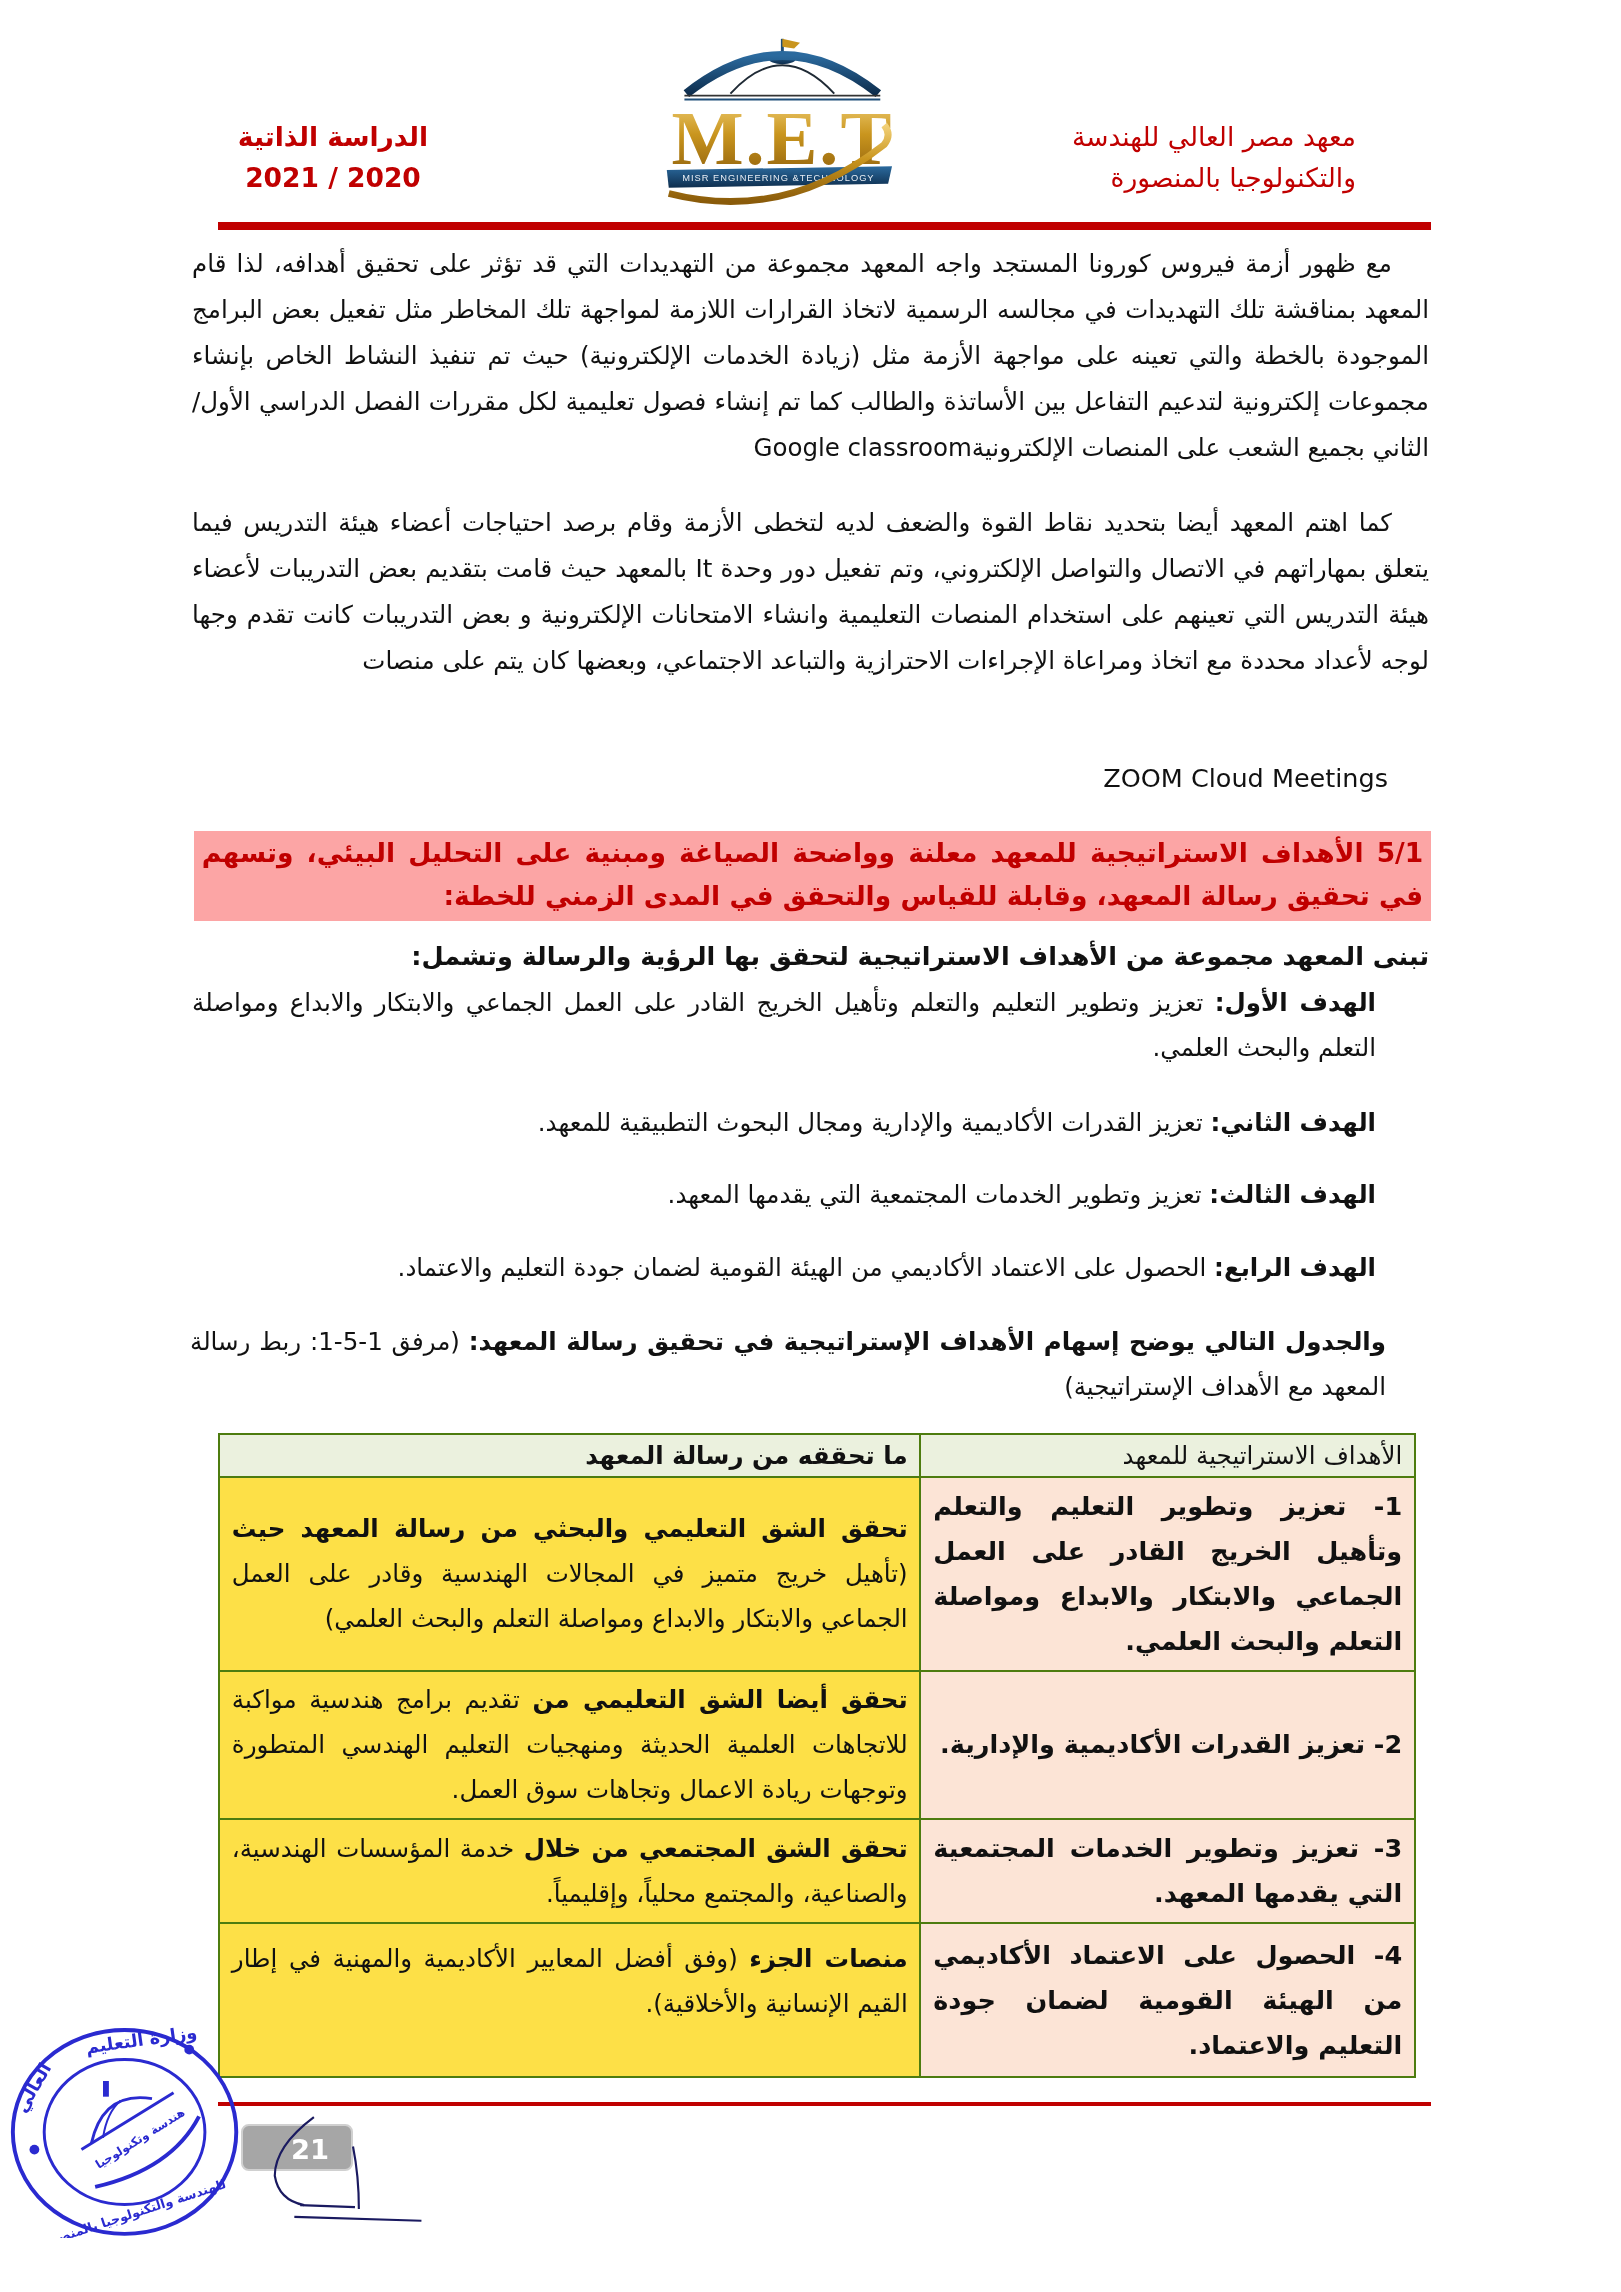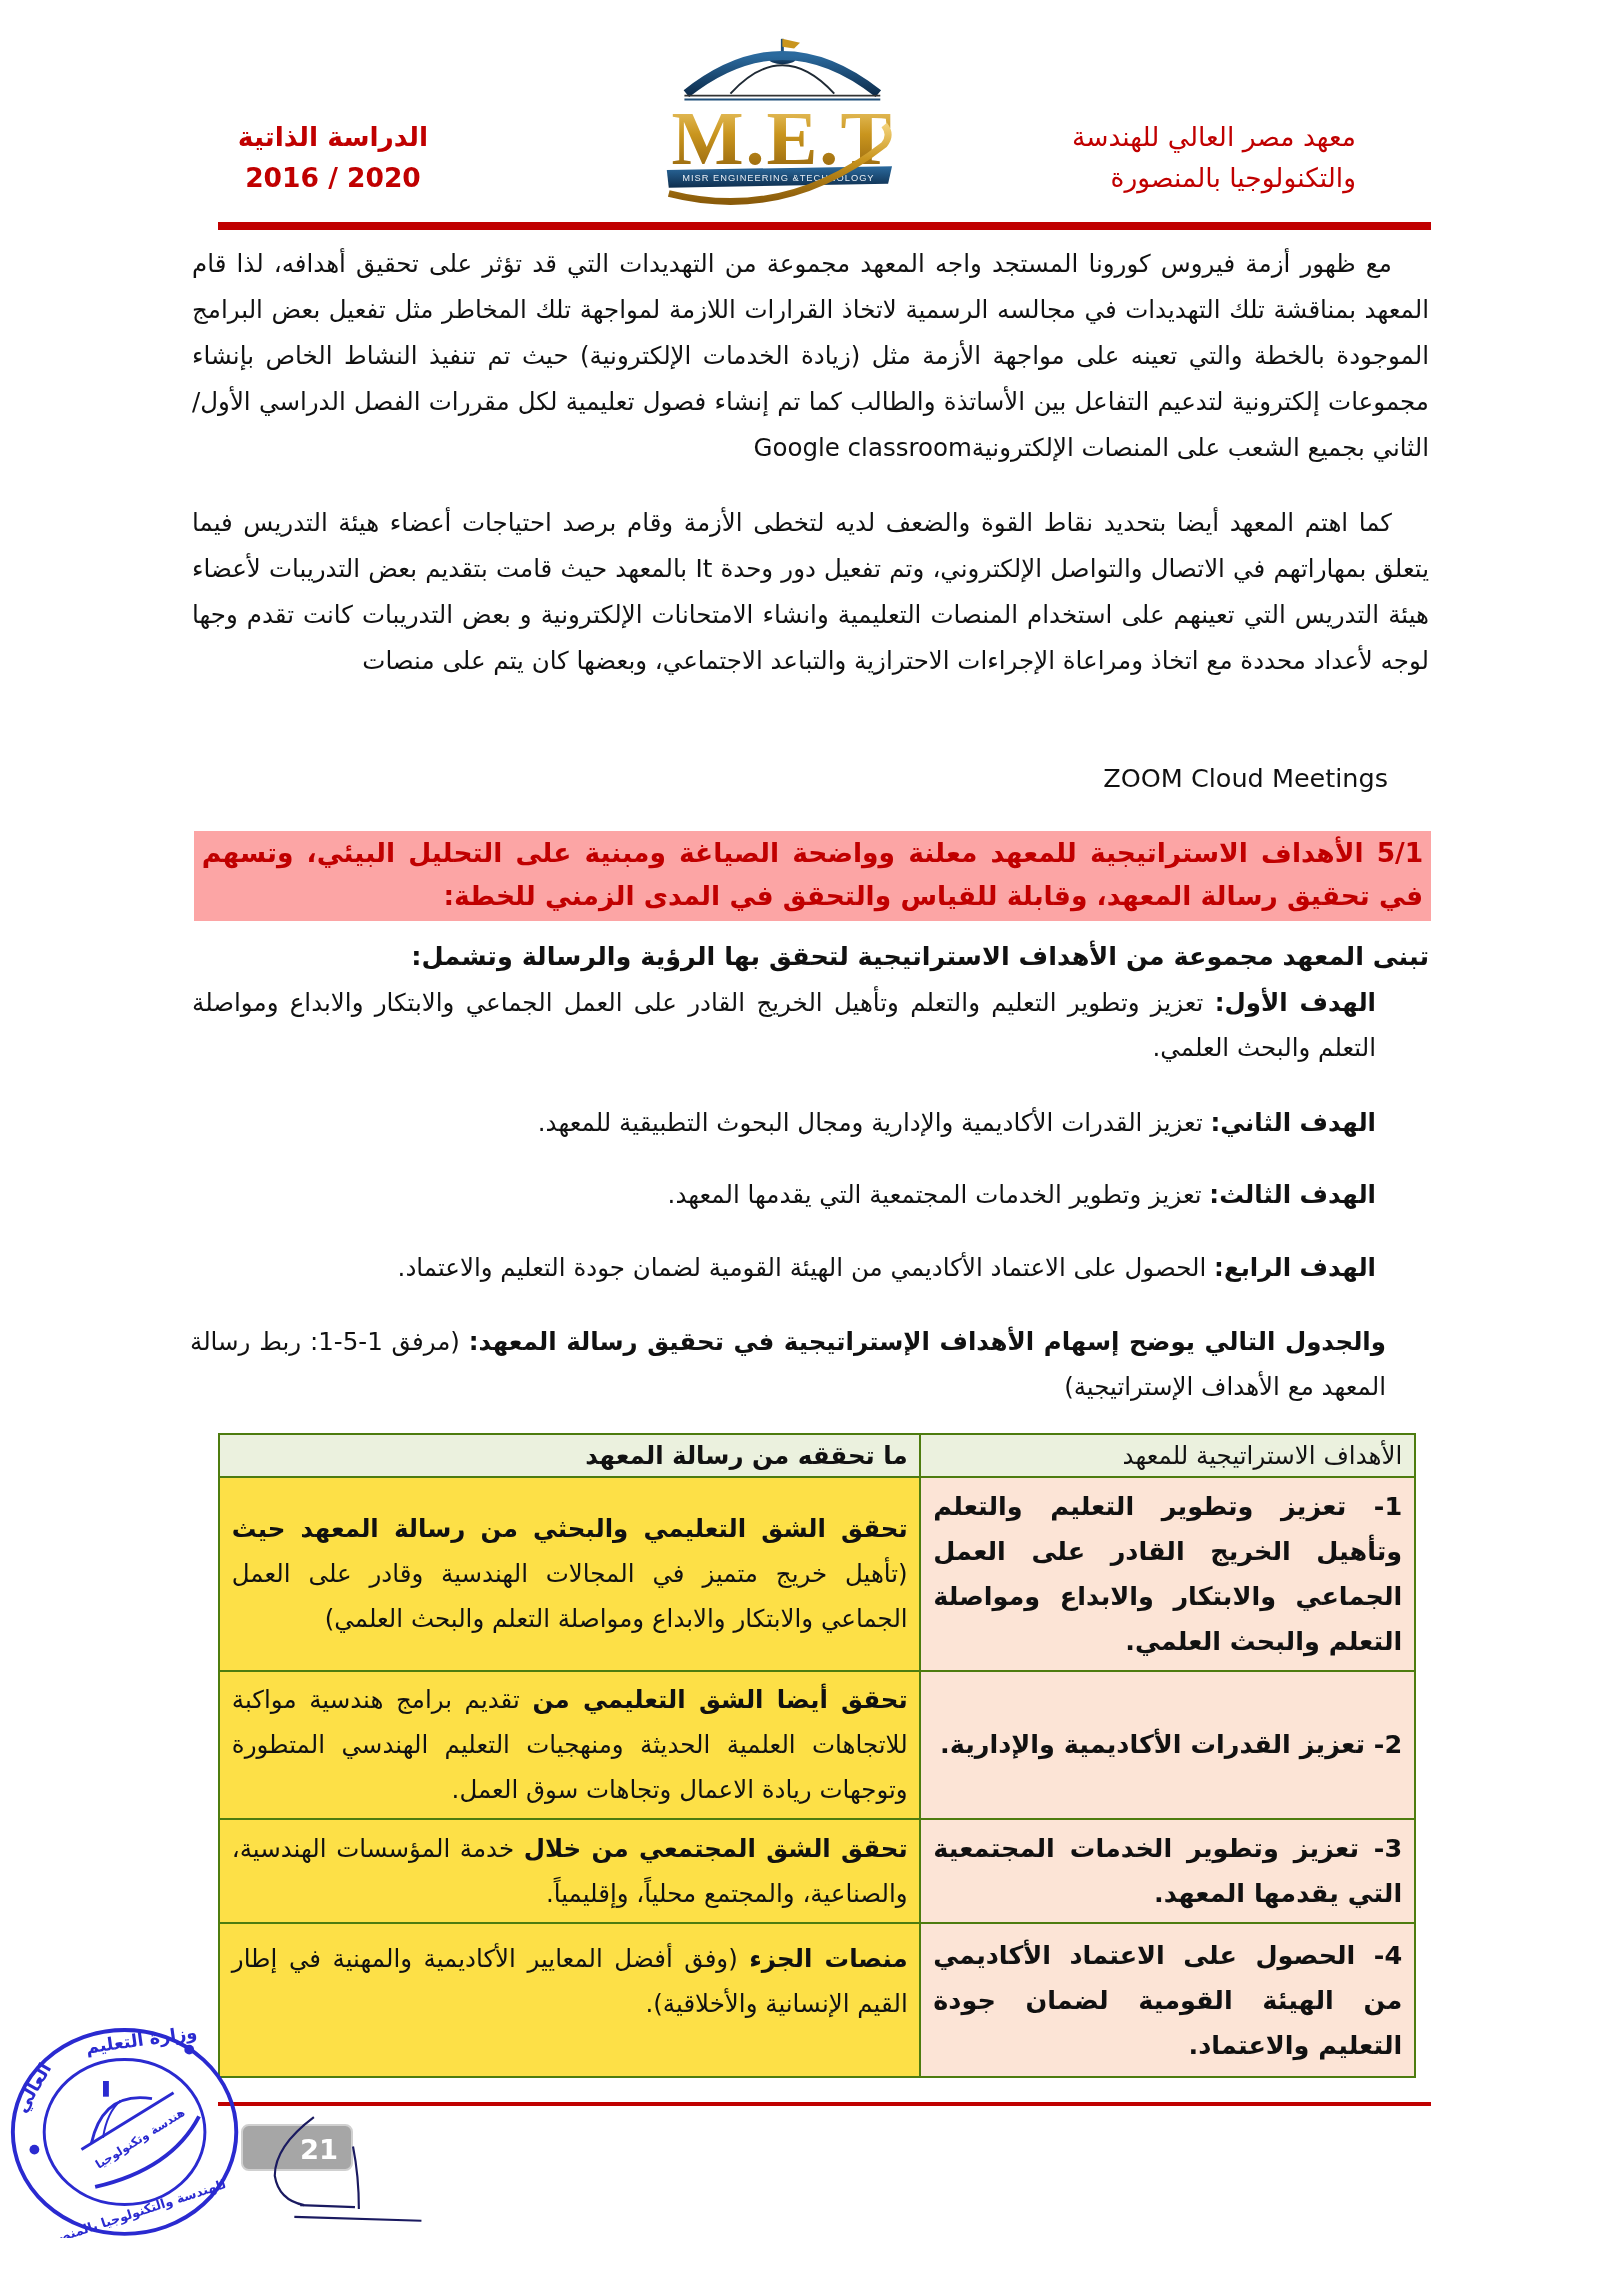--- a/index.html
+++ b/index.html
@@ -38,21 +38,21 @@
   table.goals th { background: #ebf1de; font-weight: normal; height: 25.5px; line-height: 29px; }
   table.goals th.c1 { font-weight: normal; }
   table.goals th.c2 { font-weight: bold; }
   table.goals td.goal-cell { background: #fce4d6; font-weight: bold; width: 469px; font-size: 25.5px; }
   table.goals td.achieve-cell { background: #fde047; width: 676px; }
 
   
   .rule-bottom { left: 218px; top: 2102px; width: 1213px; height: 3.9px; background: #c00000; }
   .page-num { left: 241px; top: 2124px; width: 112px; height: 47px; background: #a6a6a6;
               border: 2px solid #d0d0d0; border-radius: 7.8px; color: #fff; font-weight: bold;
-              font-size: 27.4px; line-height: 47px; text-align: right; padding-right: 13px; box-sizing: border-box; }
+              font-size: 27.4px; line-height: 47px; text-align: right; padding-right: 22px; box-sizing: border-box; }
   .stamp { left: 4.9px; top: 2022px; width: 245px; height: 216px; }
   .signature { left: 265px; top: 2107px; width: 176px; height: 118px; }
 </style>
 </head>
 <body>
 
 <div class="abs hdr-right">
   <div>معهد مصر العالي للهندسة</div>
   <div>والتكنولوجيا بالمنصورة</div>
 </div>
@@ -85,21 +85,21 @@
 
     <path d="M10 146 L240 142 L236 160 L12 164 Z" fill="url(#navy)"></path>
     <text x="124" y="157" text-anchor="middle" font-family="'Liberation Sans', sans-serif" font-size="9.5" fill="#e8eef5" letter-spacing="1">MISR ENGINEERING &amp;TECHNOLOGY</text>
 
     <path d="M12 170 Q130 200 232 120 Q240 110 232 100" fill="none" stroke="url(#gold)" stroke-width="7"></path>
   </svg>
 </div>
 
 <div class="abs hdr-left">
   <div>الدراسة الذاتية</div>
-  <span class="yr">2016 / 2020</span>
+  <span class="yr">2021 / 2020</span>
 </div>
 
 <div class="abs rule-top"></div>
 
 <p class="abs para" style="top:241px; margin:0;">
   <span class="indent"></span><span>مع ظهور أزمة فيروس كورونا المستجد واجه المعهد مجموعة من التهديدات التي قد تؤثر على تحقيق أهدافه، لذا قام المعهد بمناقشة تلك التهديدات في مجالسه الرسمية لاتخاذ القرارات اللازمة لمواجهة تلك المخاطر مثل تفعيل بعض البرامج الموجودة بالخطة والتي تعينه على مواجهة الأزمة مثل (زيادة الخدمات الإلكترونية) حيث تم تنفيذ النشاط الخاص بإنشاء مجموعات إلكترونية لتدعيم التفاعل بين الأساتذة والطالب كما تم إنشاء فصول تعليمية لكل مقررات الفصل الدراسي الأول/الثاني بجميع الشعب على المنصات الإلكترونيةGoogle classroom</span>
 </p>
 
 <p class="abs para" style="top:500px; margin:0;">
   <span class="indent"></span><span>كما اهتم المعهد أيضا بتحديد نقاط القوة والضعف لديه لتخطى الأزمة وقام برصد احتياجات أعضاء هيئة التدريس فيما يتعلق بمهاراتهم في الاتصال والتواصل الإلكتروني، وتم تفعيل دور وحدة It بالمعهد حيث قامت بتقديم بعض التدريبات لأعضاء هيئة التدريس التي تعينهم على استخدام المنصات التعليمية وانشاء الامتحانات الإلكترونية و بعض التدريبات كانت تقدم وجها لوجه لأعداد محددة مع اتخاذ ومراعاة الإجراءات الاحترازية والتباعد الاجتماعي، وبعضها كان يتم على منصات</span>

